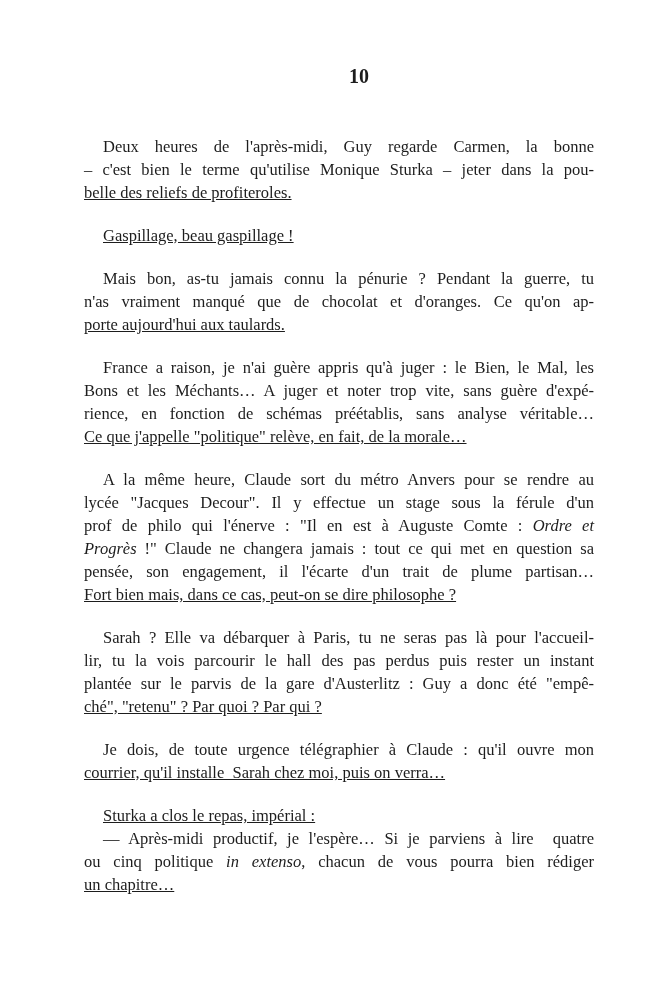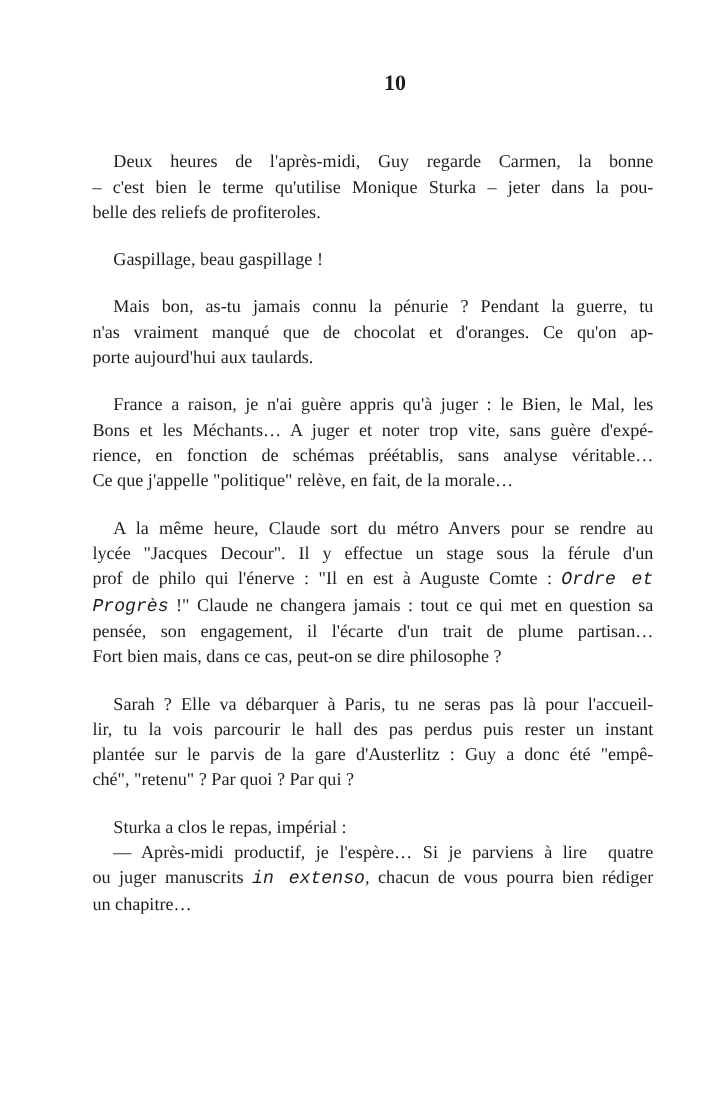--- a/index.html
+++ b/index.html
@@ -41,23 +41,23 @@
     padding: 0;
   }
   .para.first { margin-top: 0; }
   .para.no-gap { margin-top: 0; }
   .line {
     display: block;
     text-align: justify;
     text-align-last: justify;
     text-justify: inter-word;
   }
-  .line.last { text-align-last: left; }
+  .line.last { text-align-last: left; text-decoration: underline; }
   .line.first { text-indent: 19px; }
-  .line i { font-style: italic; font-family: Liberation Mono, monospace; }
+  .line i { font-style: italic; }
   .page-number {
     position: absolute;
     top: 909px;
     left: 0;
     width: 100%;
     text-align: center;
     font-size: 16.5px;
     line-height: 23px;
   }
 </style>
@@ -95,22 +95,26 @@
         <span class="line"><span>pensée, son engagement, il l'écarte d'un trait de plume partisan…</span></span>
         <span class="line last"><span>Fort bien mais, dans ce cas, peut-on se dire philosophe ?</span></span>
       </p>
       <p class="para">
         <span class="line first"><span>Sarah ? Elle va débarquer à Paris, tu ne seras pas là pour l'accueil-</span></span>
         <span class="line"><span>lir, tu la vois parcourir le hall des pas perdus puis rester un instant</span></span>
         <span class="line"><span>plantée sur le parvis de la gare d'Austerlitz : Guy a donc été "empê-</span></span>
         <span class="line last"><span>ché", "retenu" ? Par quoi ? Par qui ?</span></span>
       </p>
       <p class="para">
+        <span class="line first"><span>Je dois, de toute urgence télégraphier à Claude : qu'il ouvre mon</span></span>
+        <span class="line last"><span>courrier, qu'il installe&nbsp; Sarah chez moi, puis on verra…</span></span>
+      </p>
+      <p class="para">
         <span class="line first last"><span>Sturka a clos le repas, impérial :</span></span>
       </p>
       <p class="para no-gap">
         <span class="line first"><span>— Après-midi productif, je l'espère… Si je parviens à lire&nbsp; quatre</span></span>
-        <span class="line"><span>ou juger manuscrits </span><i>in extenso</i><span>, chacun de vous pourra bien rédiger</span></span>
+        <span class="line"><span>ou cinq politique </span><i>in extenso</i><span>, chacun de vous pourra bien rédiger</span></span>
         <span class="line last"><span>un chapitre…</span></span>
       </p>
     </div>
 
 </div>
 
 </body></html>

